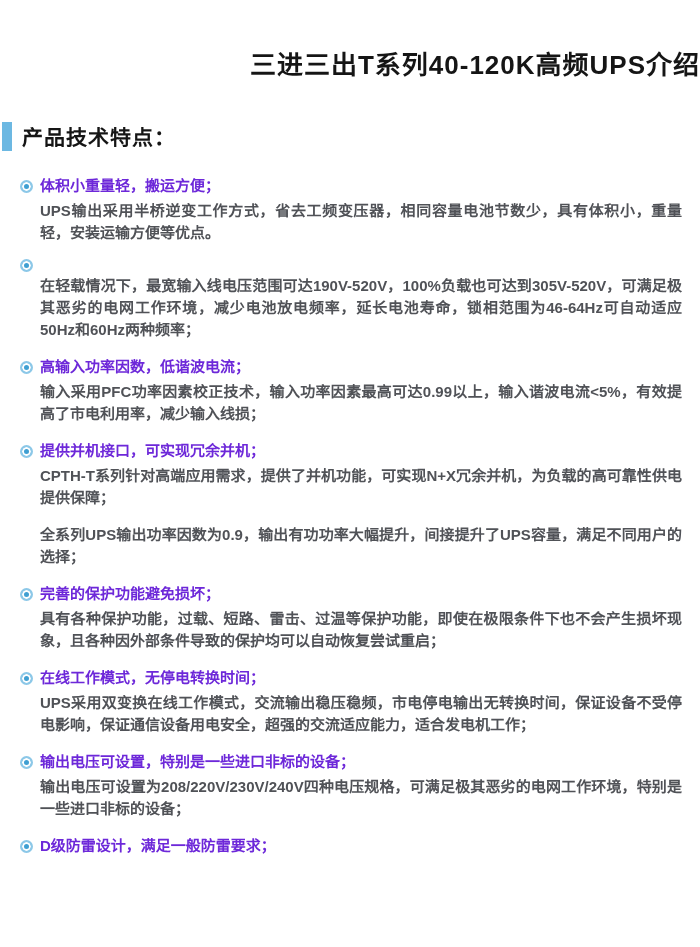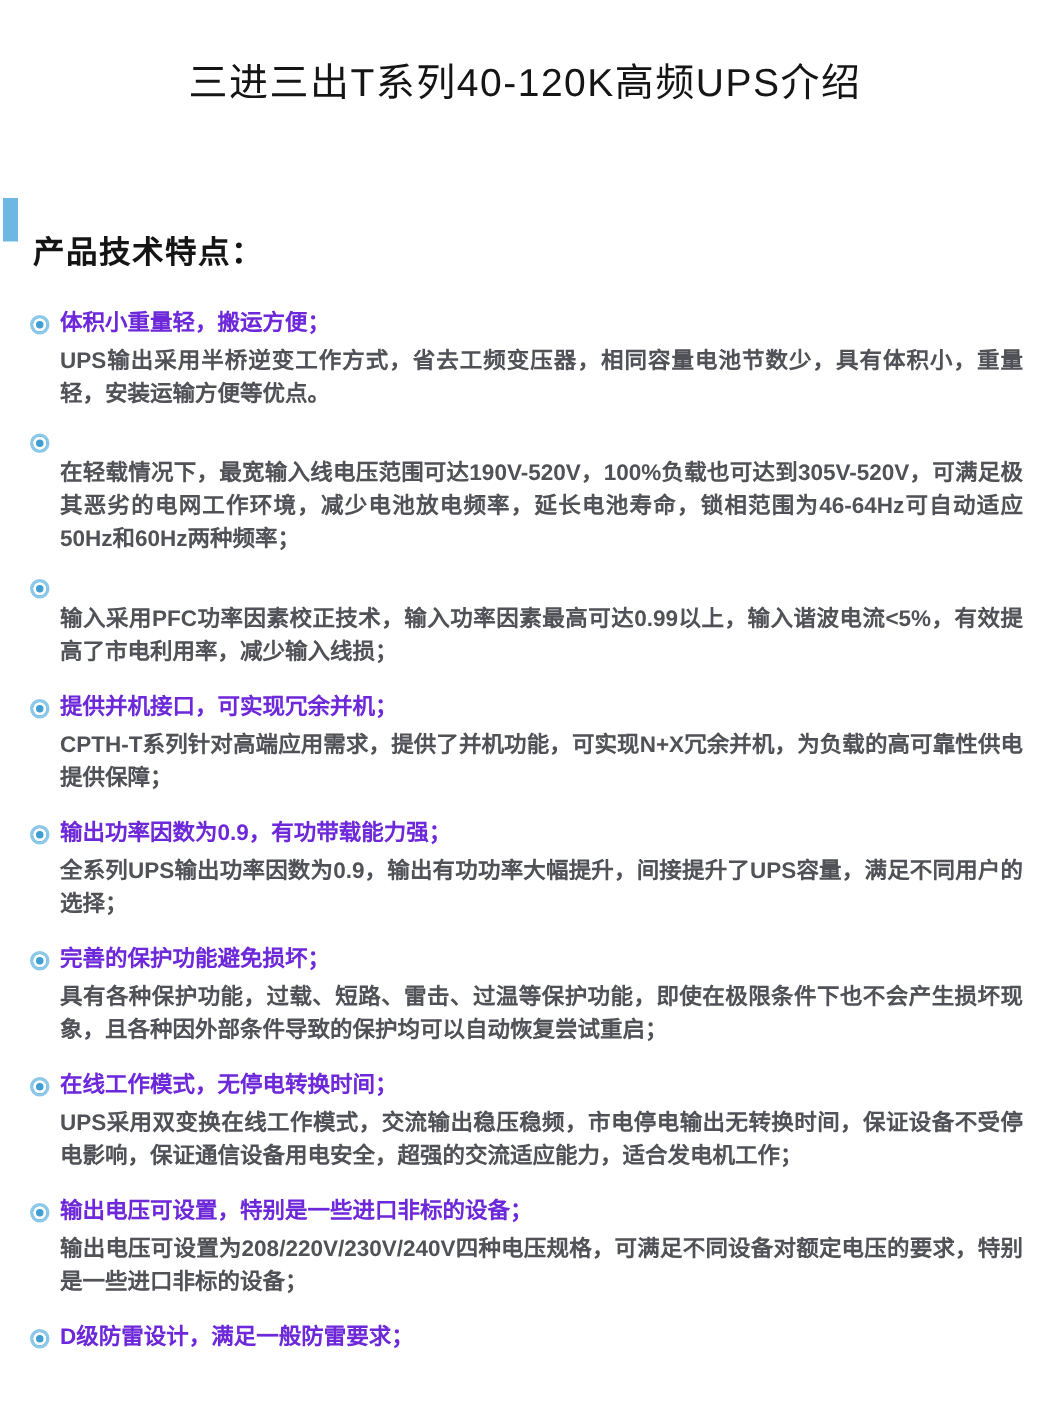--- a/index.html
+++ b/index.html
@@ -11,45 +11,44 @@
     color: #404042;
     overflow: hidden;
   }
   .page {
     width: 700px;
     height: 947px;
     padding: 0 0 0 0;
     position: relative;
   }
   .doc-title {
-    margin-top: 34px;
-    text-align: center;
+    margin-top: 44px;
+    text-align: right;
     font-size: 26px;
-    font-weight: normal;
+    font-weight: bold;
     color: #151515;
     letter-spacing: 1px;
   }
   .section-header {
     margin: 40px 0 0 2px;
     display: flex;
     align-items: center;
   }
   .accent-bar {
     width: 10px;
     height: 29px;
     background: #6cb8e2;
     margin-right: 10px;
     flex: 0 0 auto;
   }
   .section-title {
     font-size: 21px;
     font-weight: bold;
     color: #151515;
     letter-spacing: 1px;
-    margin-top: 40px;
   }
   .features {
     margin: 24px 18px 0 20px;
   }
   .feature {
     margin-bottom: 15px;
   }
   .feature-head {
     display: flex;
     align-items: center;
@@ -103,37 +102,34 @@
     <div class="feature">
       <div class="feature-head">
         <span class="bullet"></span>
       </div>
       <div class="feature-body">在轻载情况下，最宽输入线电压范围可达190V-520V，100%负载也可达到305V-520V，可满足极其恶劣的电网工作环境，减少电池放电频率，延长电池寿命，锁相范围为46-64Hz可自动适应50Hz和60Hz两种频率；</div>
     </div>
 
     <div class="feature">
       <div class="feature-head">
         <span class="bullet"></span>
+        <span class="feature-title">高输入功率因数，低谐波电流；</span>
       </div>
       <div class="feature-body">输入采用PFC功率因素校正技术，输入功率因素最高可达0.99以上，输入谐波电流&lt;5%，有效提高了市电利用率，减少输入线损；</div>
     </div>
 
     <div class="feature">
       <div class="feature-head">
         <span class="bullet"></span>
         <span class="feature-title">提供并机接口，可实现冗余并机；</span>
       </div>
       <div class="feature-body">CPTH-T系列针对高端应用需求，提供了并机功能，可实现N+X冗余并机，为负载的高可靠性供电提供保障；</div>
     </div>
 
     <div class="feature">
-      <div class="feature-head">
-        <span class="bullet"></span>
-        <span class="feature-title">输出功率因数为0.9，有功带载能力强；</span>
-      </div>
       <div class="feature-body">全系列UPS输出功率因数为0.9，输出有功功率大幅提升，间接提升了UPS容量，满足不同用户的选择；</div>
     </div>
 
     <div class="feature">
       <div class="feature-head">
         <span class="bullet"></span>
         <span class="feature-title">完善的保护功能避免损坏；</span>
       </div>
       <div class="feature-body">具有各种保护功能，过载、短路、雷击、过温等保护功能，即使在极限条件下也不会产生损坏现象，且各种因外部条件导致的保护均可以自动恢复尝试重启；</div>
     </div>
@@ -144,21 +140,21 @@
         <span class="feature-title">在线工作模式，无停电转换时间；</span>
       </div>
       <div class="feature-body">UPS采用双变换在线工作模式，交流输出稳压稳频，市电停电输出无转换时间，保证设备不受停电影响，保证通信设备用电安全，超强的交流适应能力，适合发电机工作；</div>
     </div>
 
     <div class="feature">
       <div class="feature-head">
         <span class="bullet"></span>
         <span class="feature-title">输出电压可设置，特别是一些进口非标的设备；</span>
       </div>
-      <div class="feature-body">输出电压可设置为208/220V/230V/240V四种电压规格，可满足不同设备对额定电压的要求，特别是一些进口非标的设备；</div>
+      <div class="feature-body">输出电压可设置为208/220V/230V/240V四种电压规格，可满足极其恶劣的电网工作环境，特别是一些进口非标的设备；</div>
     </div>
 
 
     <div class="feature">
       <div class="feature-head">
         <span class="bullet"></span>
         <span class="feature-title">D级防雷设计，满足一般防雷要求；</span>
       </div>
 
     </div>

